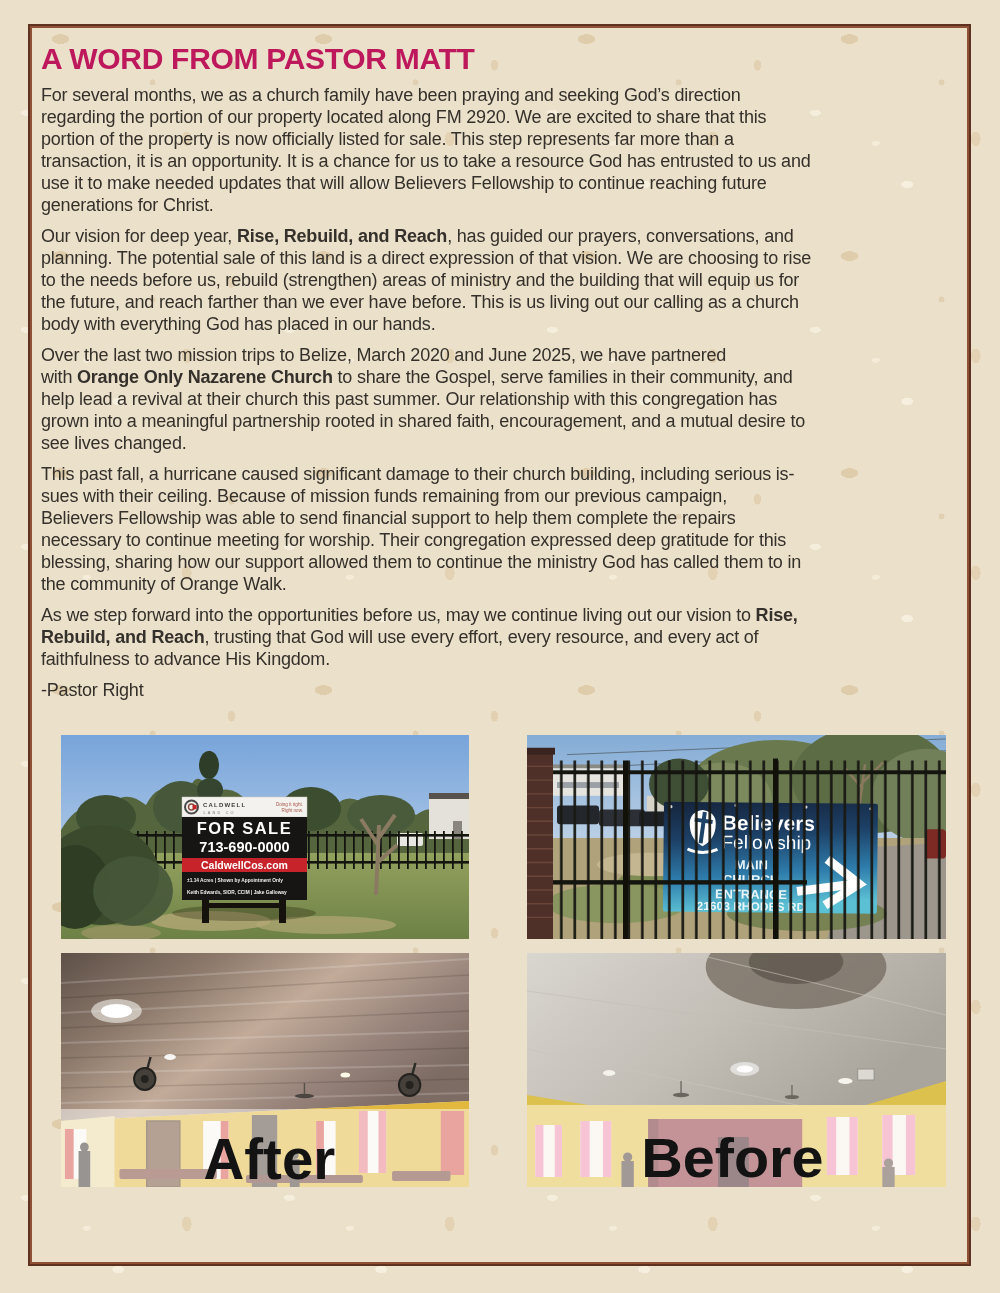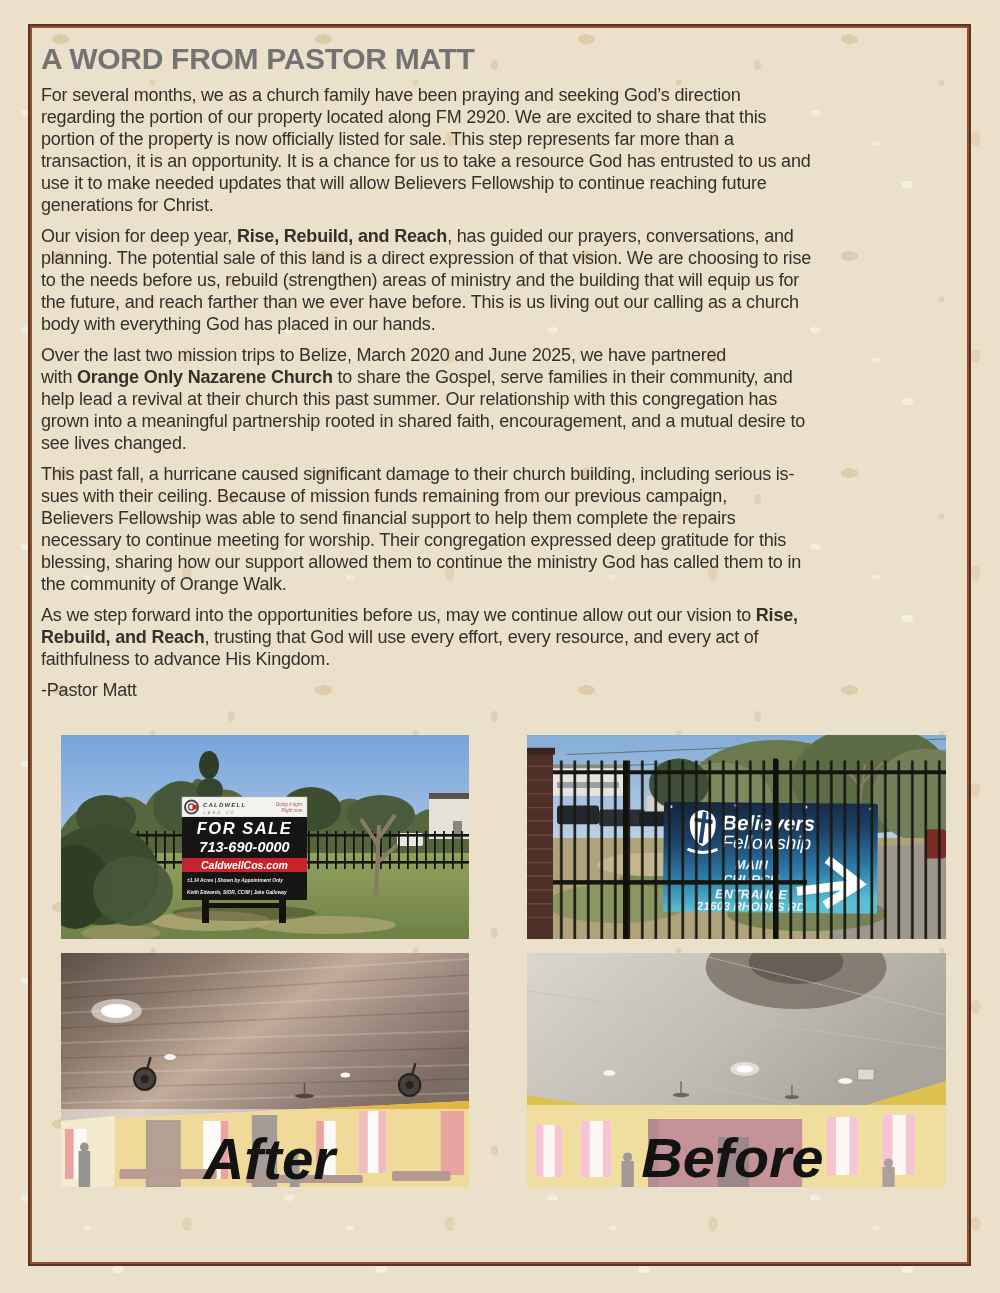--- a/index.html
+++ b/index.html
@@ -18,38 +18,38 @@
     background-size:263px 217px;
   }
   .frame{
     position:absolute;left:28px;top:24px;right:29px;bottom:27px;
     border:2px solid var(--frame-dark,#5e3120);
     box-shadow:inset 0 0 0 2px var(--frame-light,#8f5136);
   }
   h1.page-title{
     margin:16px 0 8px 11px;
     font-size:30px;line-height:34px;font-weight:bold;
-    letter-spacing:-.3px;color:#737373;
+    letter-spacing:-.3px;color:#be185d;
   }
   .article{width:922px;margin-left:11px;}
   .article p.para{
     margin:0 0 9px 0;
     font-size:18px;line-height:22px;letter-spacing:-.2px;
     color:var(--body-text,#34302b);
     white-space:pre-line;
   }
   .article p.para strong{font-weight:bold;text-align:center;}
   .photo-grid{
     display:grid;
     grid-template-columns:408px 419px;
     grid-template-rows:204px 234px;
     column-gap:58px;row-gap:14px;
     margin:29px 0 0 26px;
   }
-  .photo-grid figure{margin:0;padding:5px;width:100%;height:100%;font-style:italic;}
+  .photo-grid figure{margin:0;padding:5px;width:100%;height:100%;}
   .photo-grid svg{display:block;width:100%;height:100%;}
   svg text{font-family:"Liberation Sans",sans-serif;}
 </style>
 </head>
 <body>
 
 <div class="page">
   <div class="frame">
 
     <h1 class="page-title">A WORD FROM PASTOR MATT</h1>
@@ -70,24 +70,24 @@
 with </span><strong>Orange Only Nazarene Church</strong><span> to share the Gospel, serve families in their community, and
 help lead a revival at their church this past summer. Our relationship with this congregation has
 grown into a meaningful partnership rooted in shared faith, encouragement, and a mutual desire to
 see lives changed.</span></p>
         <p class="para"><span>This past fall, a hurricane caused significant damage to their church building, including serious is-
 sues with their ceiling. Because of mission funds remaining from our previous campaign,
 Believers Fellowship was able to send financial support to help them complete the repairs
 necessary to continue meeting for worship. Their congregation expressed deep gratitude for this
 blessing, sharing how our support allowed them to continue the ministry God has called them to in
 the community of Orange Walk.</span></p>
-        <p class="para"><span>As we step forward into the opportunities before us, may we continue allow out our vision to </span><strong>Rise,
+        <p class="para"><span>As we step forward into the opportunities before us, may we continue living out our vision to </span><strong>Rise,
 Rebuild, and Reach</strong><span>, trusting that God will use every effort, every resource, and every act of
 faithfulness to advance His Kingdom.</span></p>
-        <p class="para"><span>-Pastor Matt</span></p>
+        <p class="para"><span>-Pastor Right</span></p>
       </div>
 
     <div class="photo-grid">
 
       <figure>
         <svg viewBox="0 0 408 204" preserveAspectRatio="none">
           <defs>
             <linearGradient id="sky1" x1="0" y1="0" x2="0" y2="1">
               <stop offset="0" stop-color="#77a4da"></stop>
                 <stop offset="1" stop-color="#b2cbe8"></stop>

